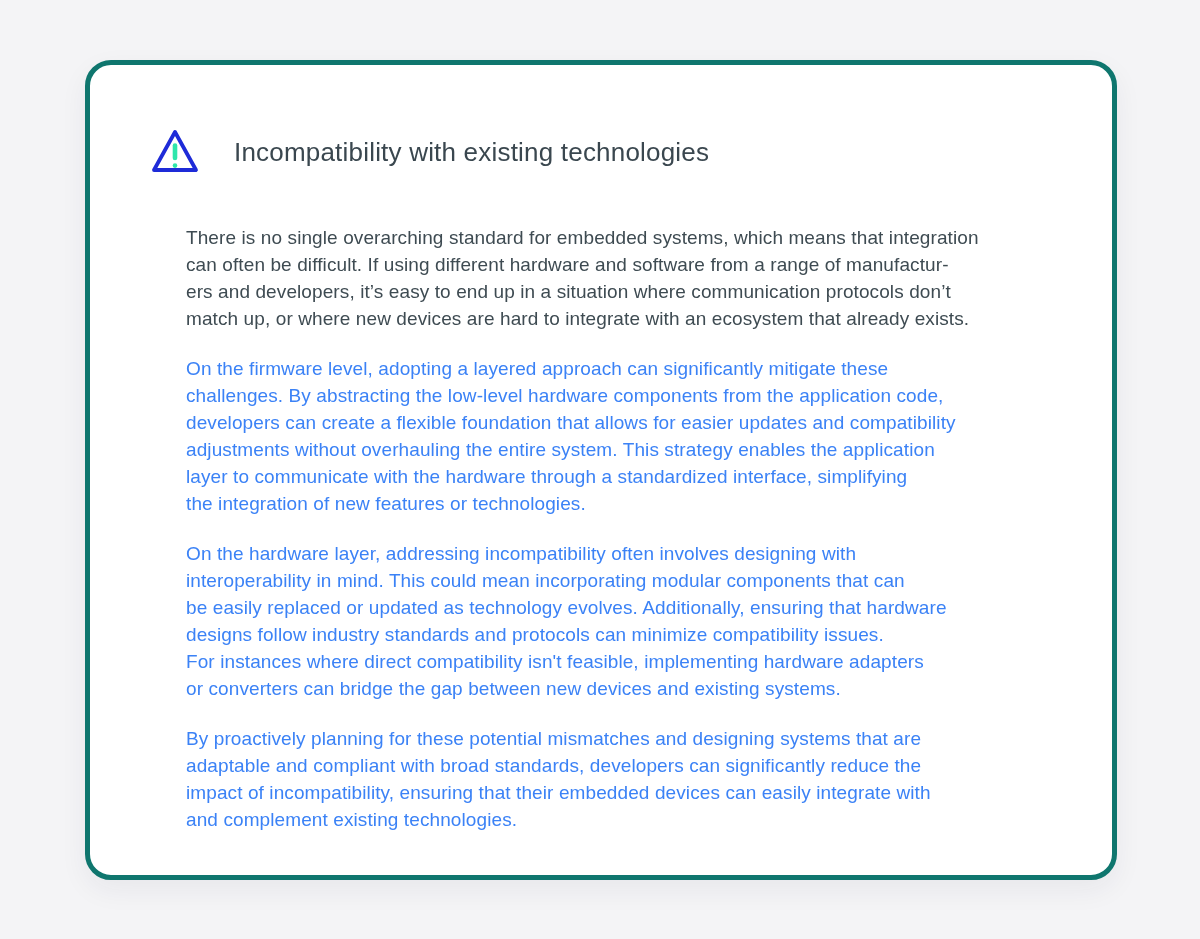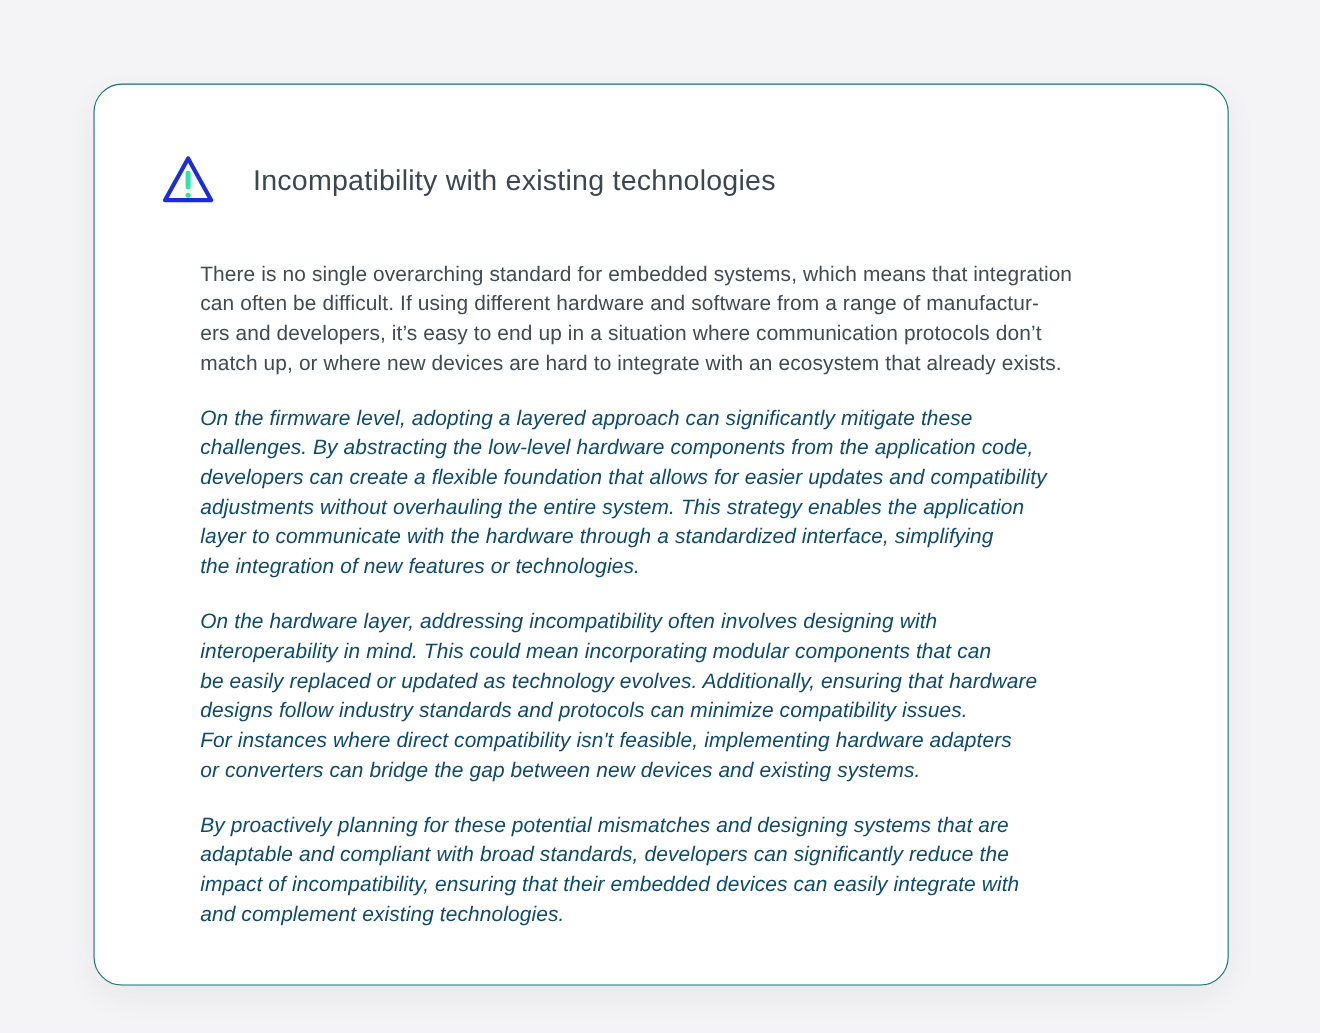--- a/index.html
+++ b/index.html
@@ -8,25 +8,25 @@
     width: 1200px;
     height: 939px;
     background: #f4f4f6;
     font-family: "Liberation Sans", sans-serif;
     overflow: hidden;
   }
 
   .card {
     position: absolute;
     left: 85px;
-    top: 76px;
+    top: 60px;
     width: 1032px;
     height: 820px;
     background: #ffffff;
-    border: 1px solid #0f766e;
+    border: 5px solid #0f766e;
     border-radius: 26px;
     box-shadow: 0 10px 28px rgba(30, 34, 60, 0.06);
     padding: 62px 55px 0 60px;
   }
 
   .header {
     display: flex;
     align-items: center;
     gap: 34px;
   }
@@ -55,22 +55,21 @@
   }
 
   p.intro {
     margin-top: 47px;
     margin-bottom: 23px;
     color: #3e4b52;
   }
 
   p.accent {
     margin-bottom: 23px;
-    color: #0c4a6e;
-    font-style: italic;
+    color: #3b82f6;
   }
 </style>
 </head>
 <body>
 
 <div class="page">
   <div class="card">
 
     <div class="header">
       <span class="warning-icon">

